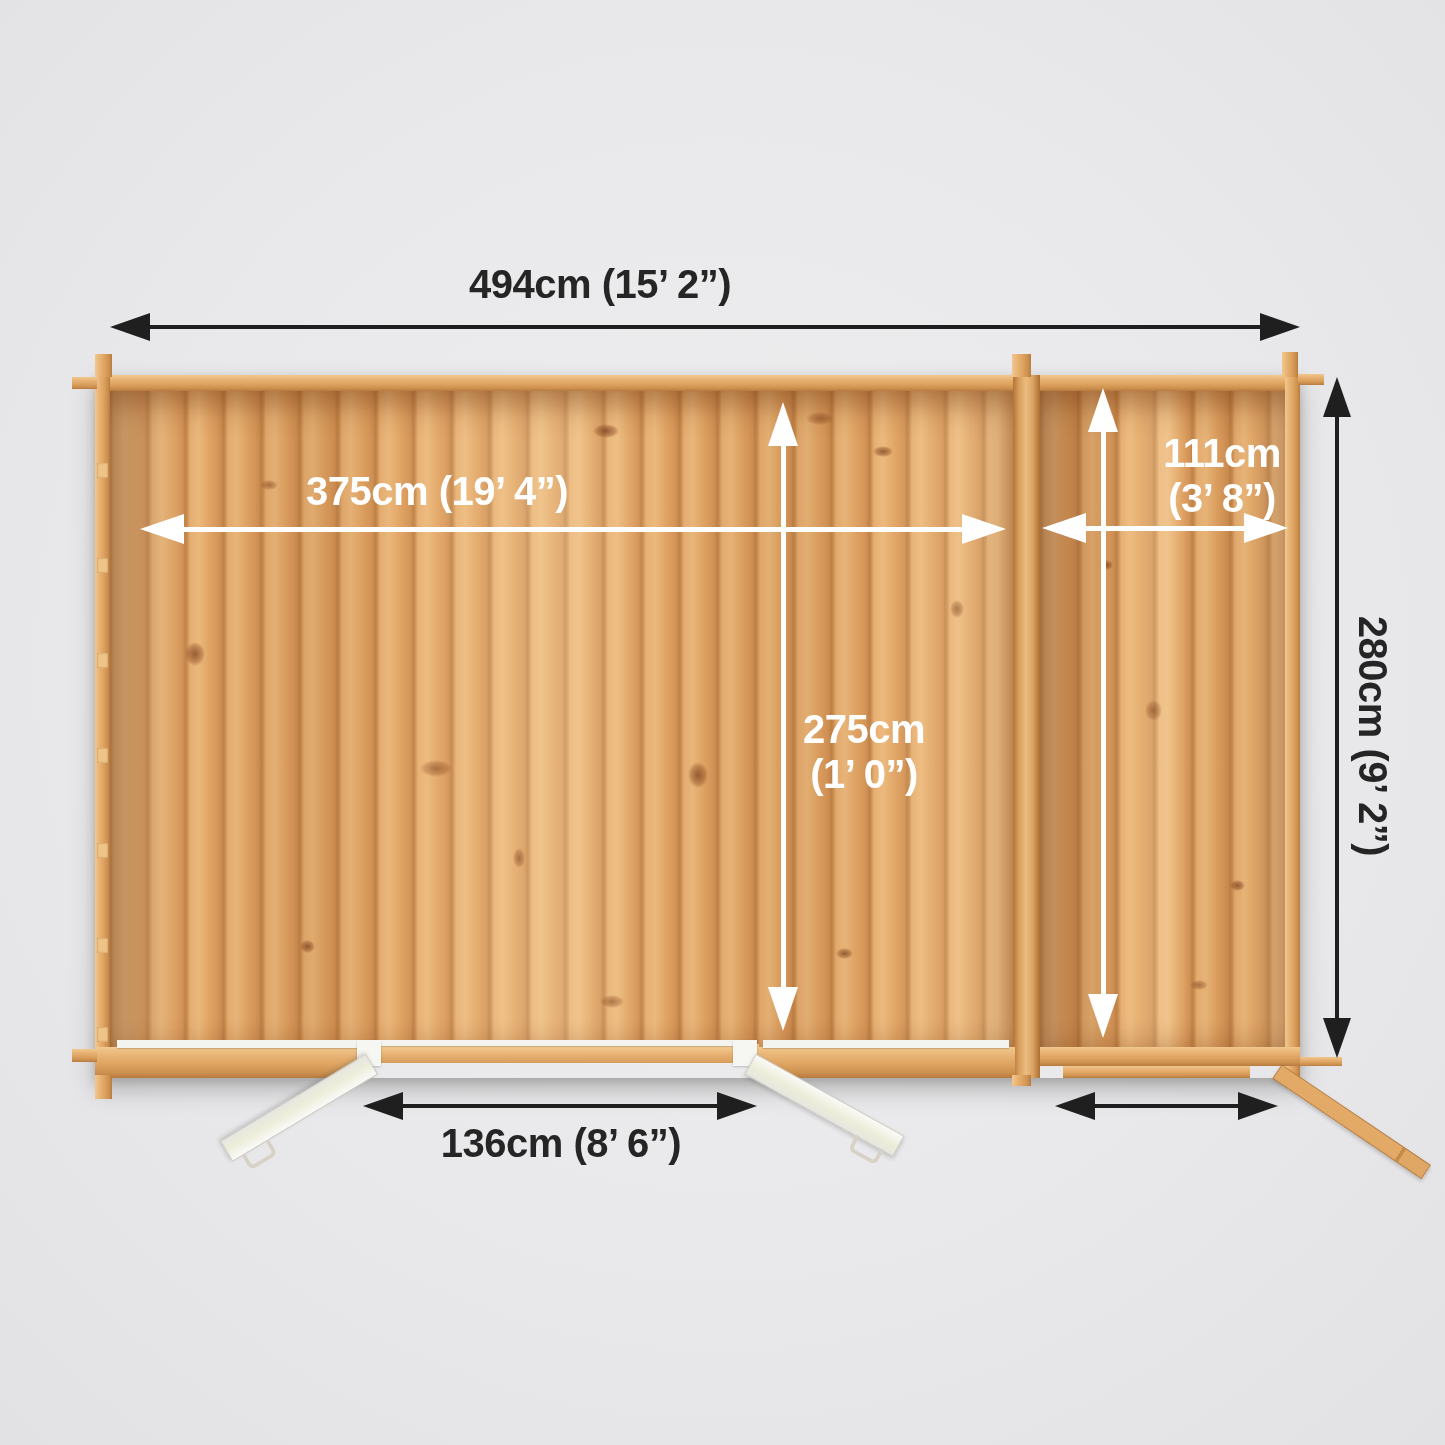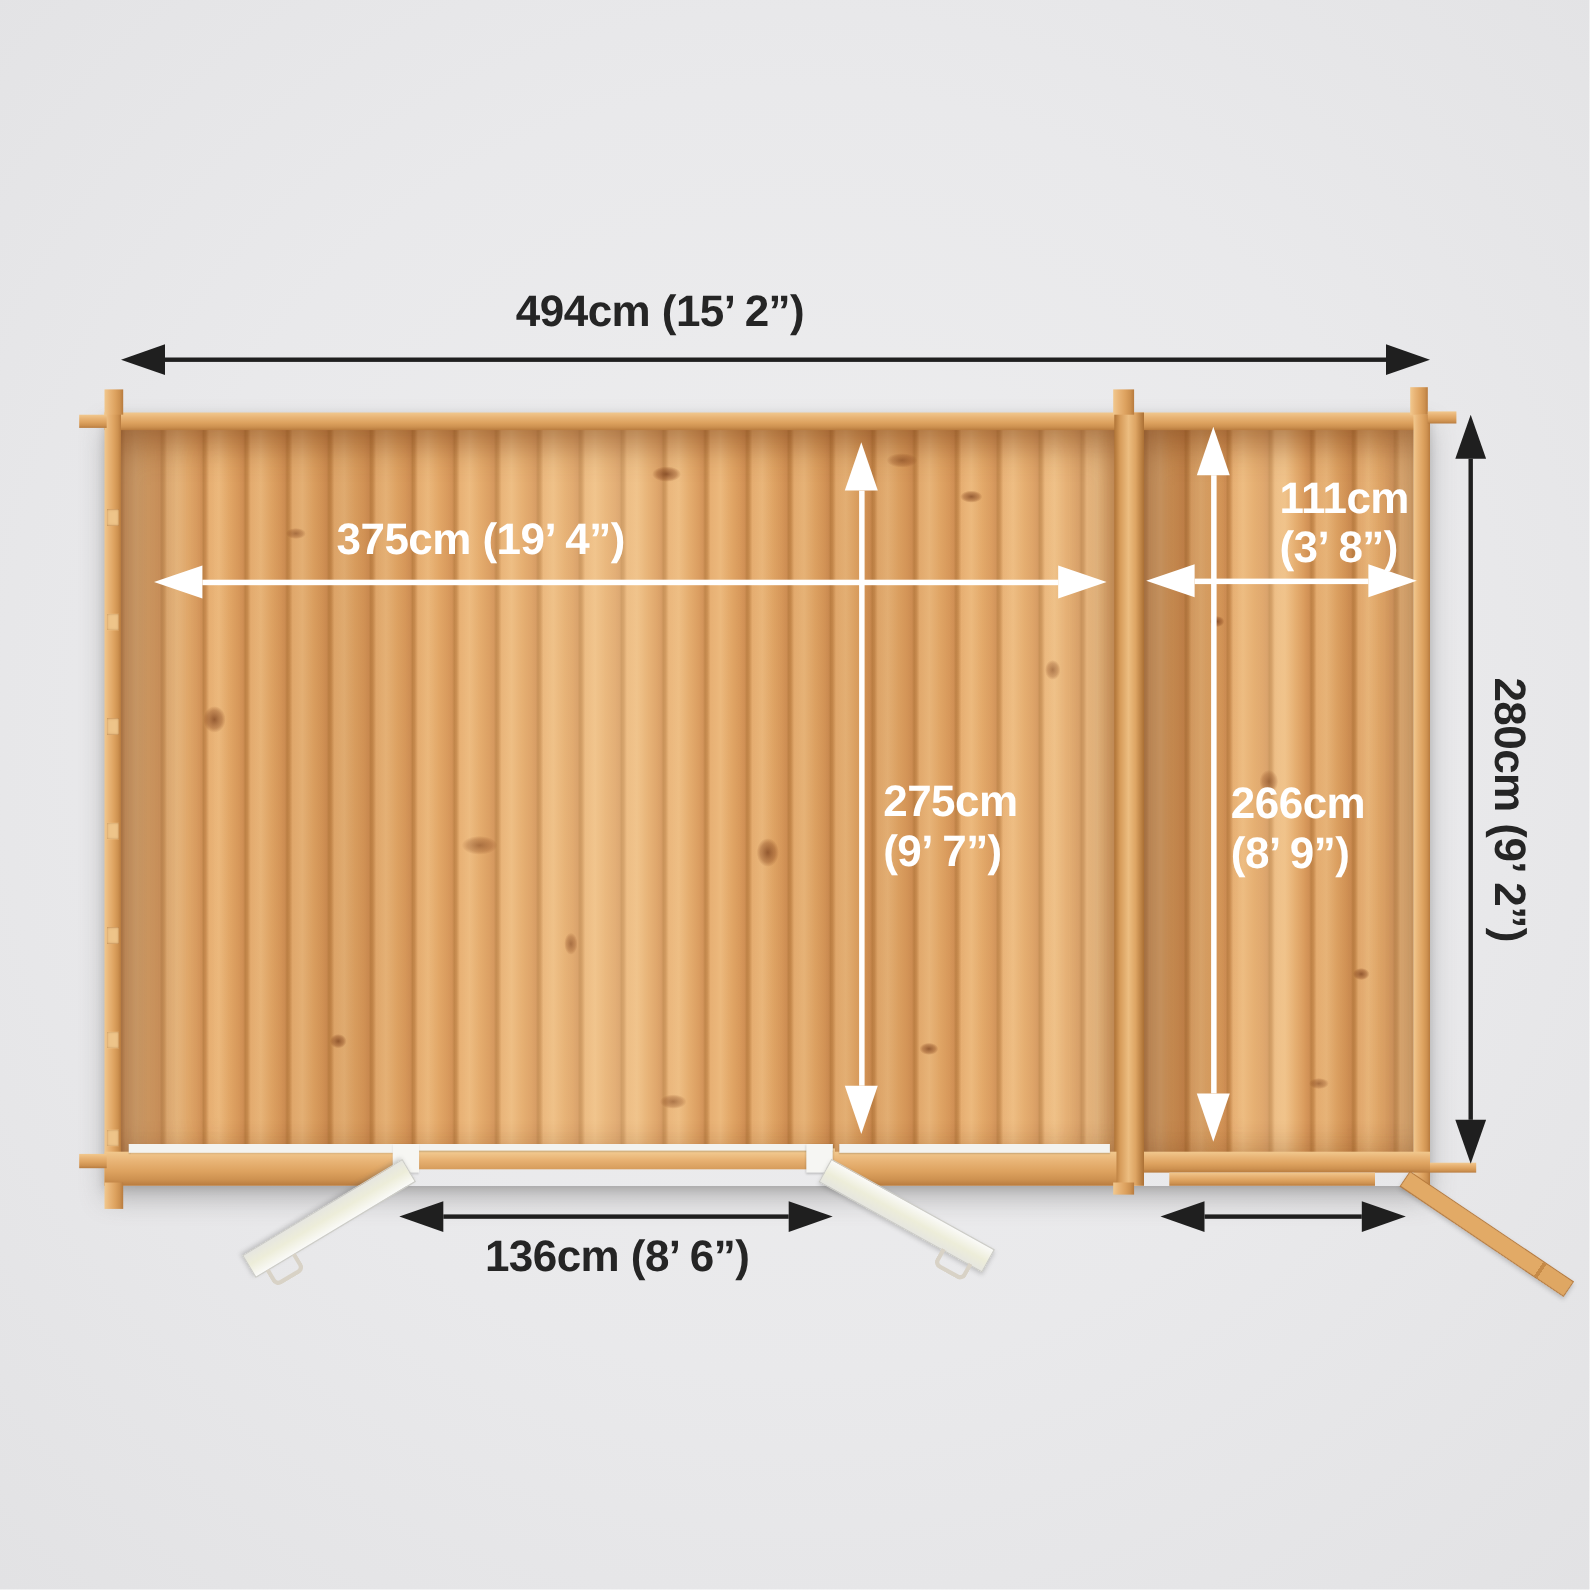--- a/index.html
+++ b/index.html
@@ -66,21 +66,21 @@
   .arrow.v .head.s{border-left:14px solid transparent;border-right:14px solid transparent;border-top:40px solid var(--ac)}
   .arrow.white.h .head.w{border-top-width:15px;border-bottom-width:15px;border-right-width:44px}
   .arrow.white.h .head.e{border-top-width:15px;border-bottom-width:15px;border-left-width:44px}
   .arrow.white.v .head.n{border-left-width:15px;border-right-width:15px;border-bottom-width:44px}
   .arrow.white.v .head.s{border-left-width:15px;border-right-width:15px;border-top-width:44px}
 
   
   .label{position:absolute;z-index:9;font-size:40px;font-weight:600;letter-spacing:-0.5px;
     color:var(--label-dark,#252525);white-space:nowrap;transform:translate(-50%,-50%)}
   .label.light{color:var(--label-light,#ffffff)}
-  .label.two{line-height:45px}
+  .label.two{text-align:center;line-height:45px}
   .label.rot{transform:translate(-50%,-50%) rotate(90deg)}
 </style>
 </head>
 <body>
 
 <div class="canvas">
 
   <div class="building">
 
     <div class="floor" style="left:14px;top:14px;width:906px;height:660px"></div>
@@ -184,24 +184,20 @@
     <span class="head w"></span>
       <span class="shaft"></span>
       <span class="head e"></span>
   </div>
 
   <div class="label" style="left:600px;top:284px">494cm (15’ 2”)</div>
   <div class="label rot" style="left:1372px;top:736px">280cm (9’ 2”)</div>
   <div class="label light" style="left:437px;top:491px">375cm (19’ 4”)</div>
   <div class="label light two" style="left:864px;top:752px">
     <div>275cm</div>
-    <div>(9’ 7”)</div>
+    <div>(1’ 0”)</div>
   </div>
   <div class="label light two" style="left:1222px;top:476px">
     <div>111cm</div>
     <div>(3’ 8”)</div>
   </div>
-  <div class="label light two" style="left:1180px;top:754px">
-    <div>266cm</div>
-    <div>(8’ 9”)</div>
-  </div>
   <div class="label" style="left:561px;top:1143px">136cm (8’ 6”)</div>
 </div>
 
 </body></html>

